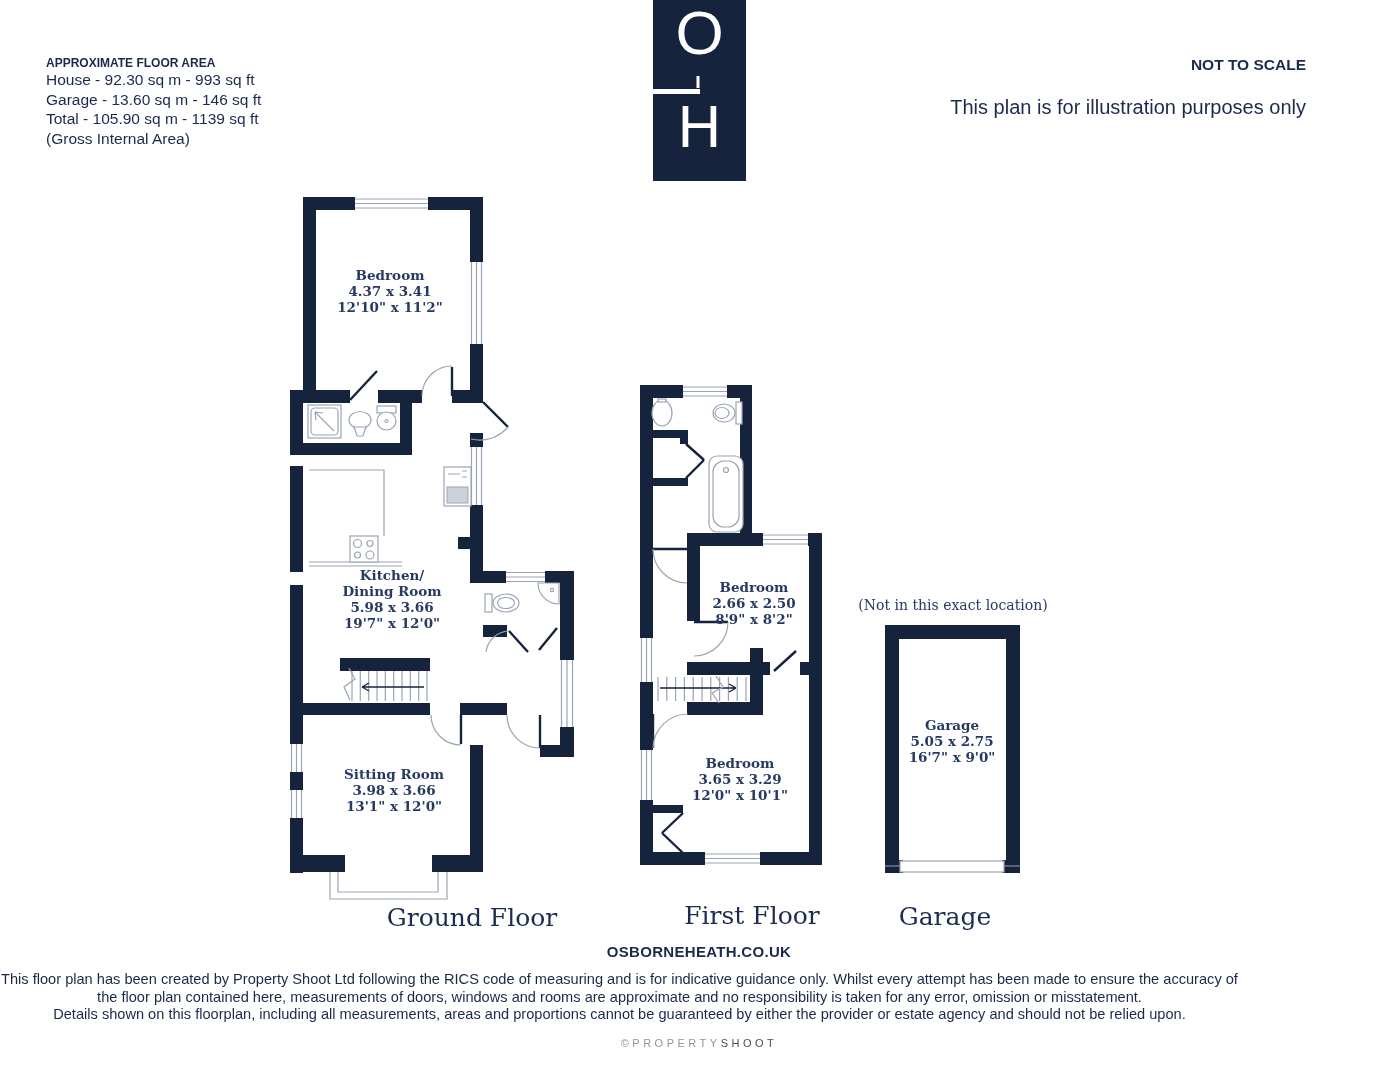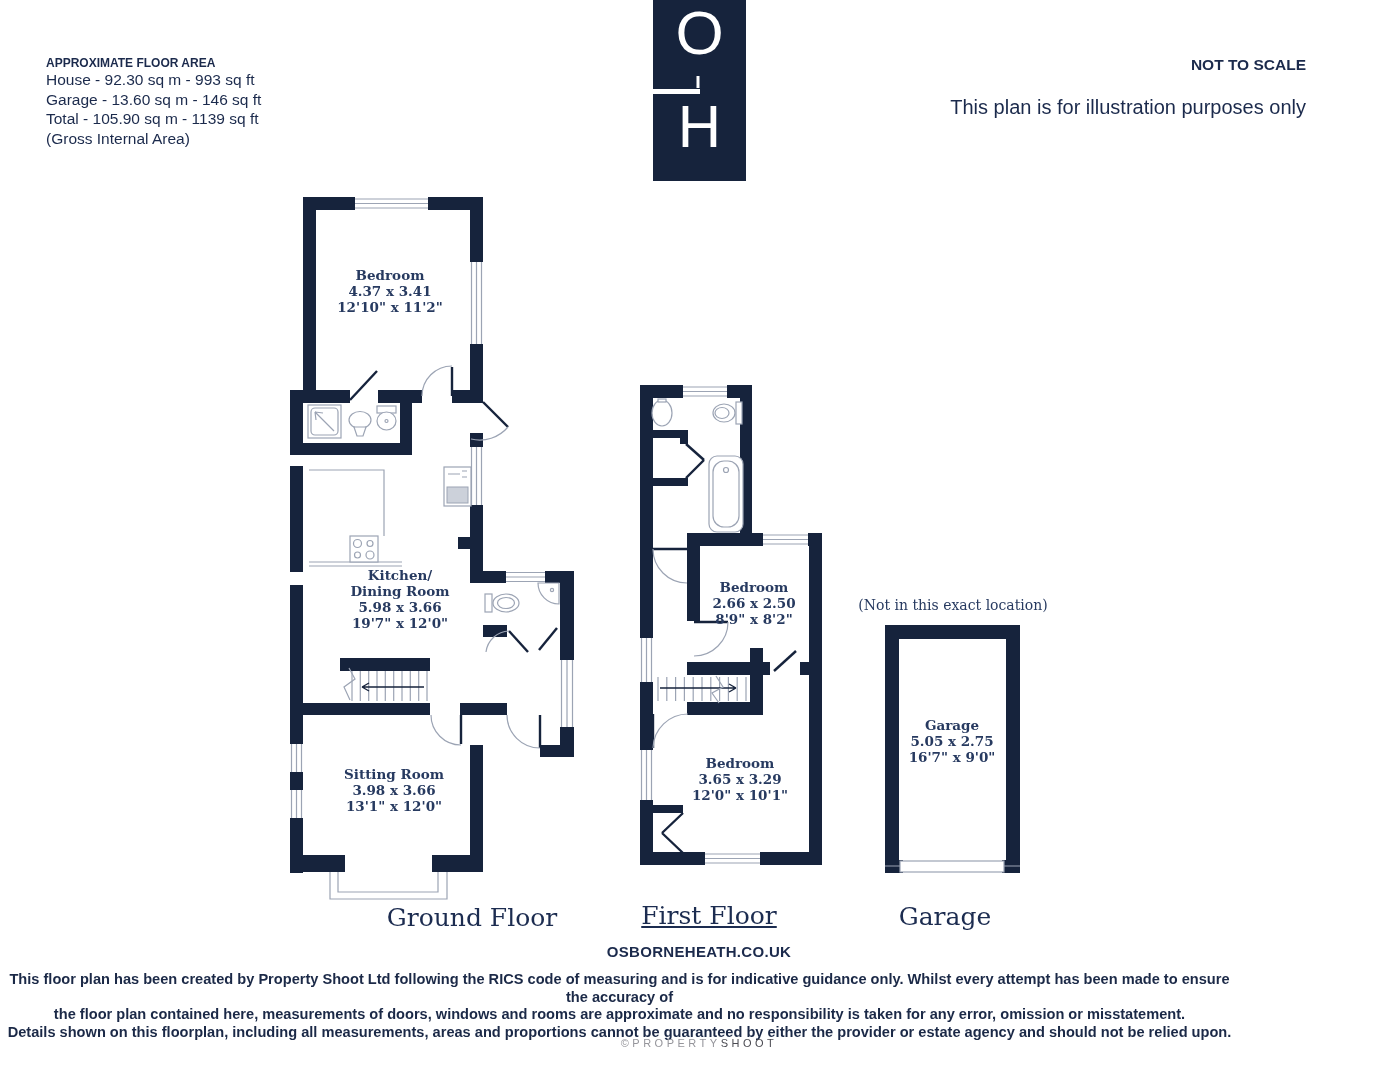--- a/index.html
+++ b/index.html
@@ -23,21 +23,21 @@
   .room-label{position:absolute;transform:translateX(-50%);text-align:center;white-space:nowrap;
               font-family:"DejaVu Serif",serif;font-weight:bold;font-size:13.5px;line-height:16px;color:#273A60;}
   .plan-note{position:absolute;transform:translateX(-50%);white-space:nowrap;
              font-family:"DejaVu Serif",serif;font-size:14px;color:#273A60;}
   .floor-title{position:absolute;transform:translateX(-50%);white-space:nowrap;
                font-family:"DejaVu Serif",serif;font-size:25px;color:#1C2C50;}
   
   .website{position:absolute;left:699px;transform:translateX(-50%);top:943px;
            font-weight:bold;font-size:15px;letter-spacing:.3px;}
   .disclaimer{position:absolute;left:0;top:971px;width:1239px;text-align:center;
-              font-size:14.6px;line-height:17.6px;color:#1B2947;font-weight:bold;}
+              font-size:14.6px;line-height:17.6px;color:#1B2947;}
   .copyright{position:absolute;left:699px;transform:translateX(-50%);top:1037px;
              font-size:11px;letter-spacing:3.5px;color:#95959B;white-space:nowrap;}
   .copyright .dark{color:#4B4B52;}
   svg{position:absolute;overflow:visible;}
   .wall{fill:#16233C;}
   .win{fill:#ffffff;}
   .gline{stroke:#9CA4B4;stroke-width:1.2;fill:none;}
   .nline{stroke:#16233C;stroke-width:2.4;fill:none;}
   .tline{stroke:#16233C;stroke-width:1.4;fill:none;}
   .fix{stroke:#9CA4B4;stroke-width:1.2;fill:#ffffff;}
@@ -262,21 +262,21 @@
       <rect class="fix" x="900" y="861" width="104" height="11"></rect>
     </g>
   </svg>
 
   <div class="room-label" style="left:390px;top:267px;">
     <div>Bedroom</div>
     <div>4.37 x 3.41</div>
     <div>12'10" x 11'2"</div>
   </div>
 
-  <div class="room-label" style="left:392px;top:567px;margin-left:8px;">
+  <div class="room-label" style="left:392px;top:567px;">
     <div>Kitchen/</div>
     <div>Dining Room</div>
     <div>5.98 x 3.66</div>
     <div>19'7" x 12'0"</div>
   </div>
 
   <div class="room-label" style="left:394px;top:766px;">
     <div>Sitting Room</div>
     <div>3.98 x 3.66</div>
     <div>13'1" x 12'0"</div>
@@ -296,21 +296,21 @@
 
   <div class="plan-note" style="left:953px;top:597px;">(Not in this exact location)</div>
 
   <div class="room-label" style="left:952px;top:717px;">
     <div>Garage</div>
     <div>5.05 x 2.75</div>
     <div>16'7" x 9'0"</div>
   </div>
 
   <div class="floor-title" style="left:472px;top:903px;">Ground Floor</div>
-  <div class="floor-title" style="left:709px;top:901px;text-decoration:underline;">First Floor</div>
+  <div class="floor-title" style="left:752px;top:901px;">First Floor</div>
   <div class="floor-title" style="left:945px;top:902px;">Garage</div>
 
   <div class="website">OSBORNEHEATH.CO.UK</div>
   <div class="disclaimer">
     <div>This floor plan has been created by Property Shoot Ltd following the RICS code of measuring and is for indicative guidance only. Whilst every attempt has been made to ensure the accuracy of</div>
     <div>the floor plan contained here, measurements of doors, windows and rooms are approximate and no responsibility is taken for any error, omission or misstatement.</div>
     <div>Details shown on this floorplan, including all measurements, areas and proportions cannot be guaranteed by either the provider or estate agency and should not be relied upon.</div>
   </div>
   <div class="copyright">
     <span>©PROPERTY</span><span class="dark">SHOOT</span>

